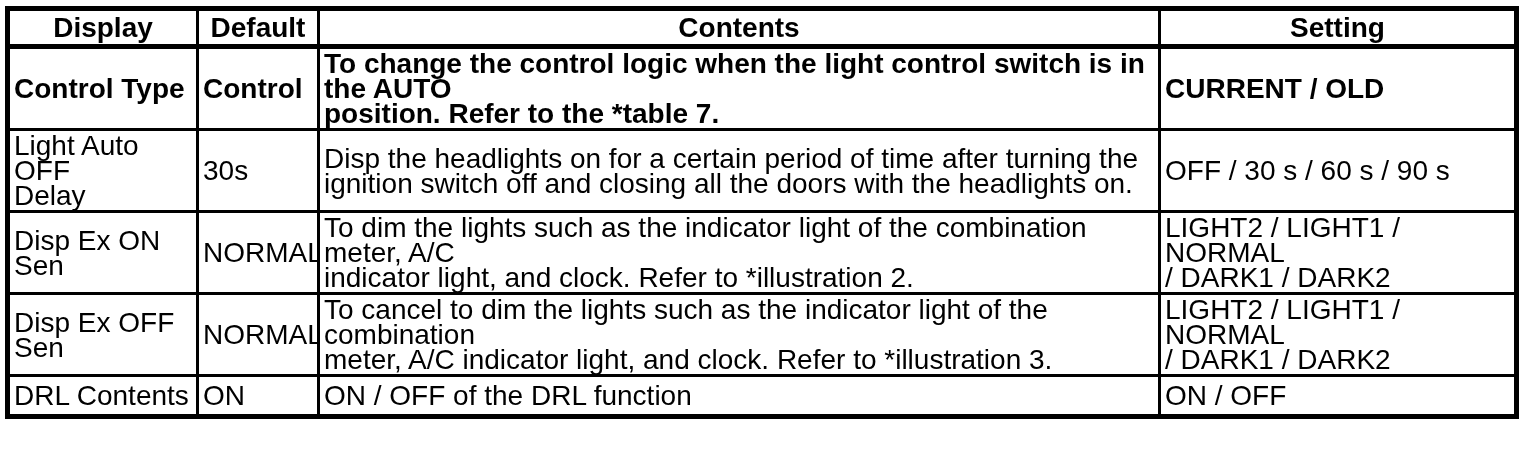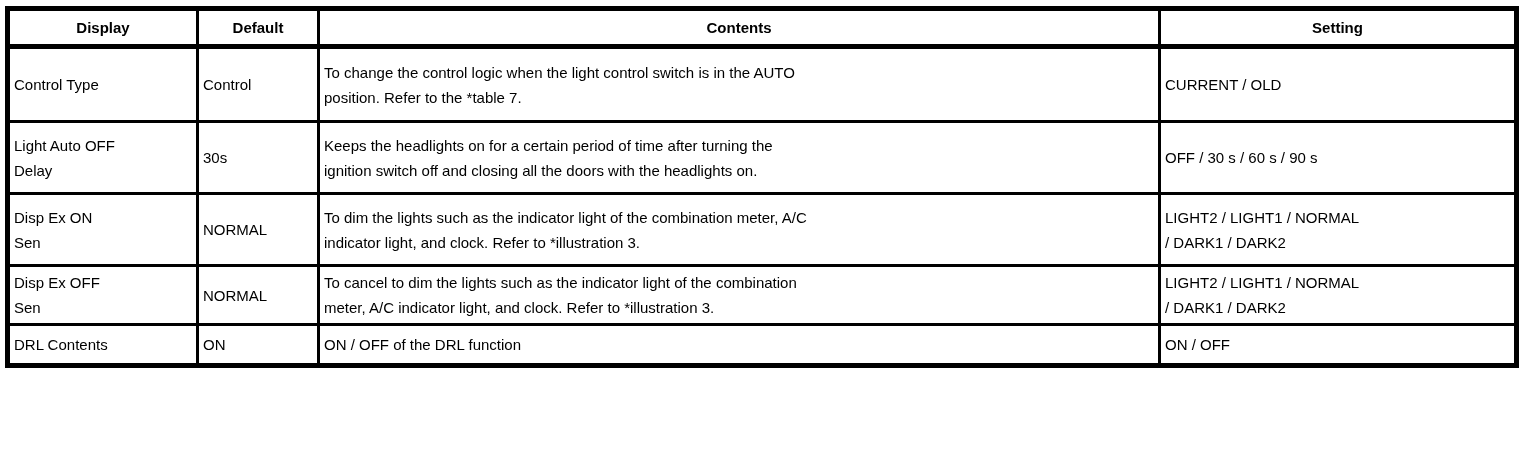--- a/index.html
+++ b/index.html
@@ -25,21 +25,21 @@
     width: 1509px;
     border-collapse: collapse;
     table-layout: fixed;
     background: #ffffff;
     border: 5px solid #000000;
   }
   table.spec-table th,
   table.spec-table td {
     border: 3px solid #000000;
     color: #000000;
-    font-size: 15px;
+    font-size: 28px;
     line-height: 25px;
     padding: 2px 5px 2px 4px;
     vertical-align: middle;
     overflow: hidden;
     white-space: pre-line;
   }
   table.spec-table th {
     font-weight: bold;
     text-align: center;
     border-bottom-width: 5px;
@@ -47,21 +47,21 @@
   }
   table.spec-table td {
     text-align: left;
   }
   col.c-display  { width: 190px; }
   col.c-default  { width: 121px; }
   col.c-contents { width: 841px; }
   col.c-setting  { width: 357px; }
   tr.hdr  { height: 37px; }
   tr.r0   { height: 77px; }
-  tr.r1   { height: 75px; }
+  tr.r1   { height: 75px; font-weight: bold; }
   tr.r2   { height: 72px; }
   tr.r3   { height: 72px; }
   tr.r4   { height: 59px; }
   tr.r5   { height: 41px; }
 </style>
 </head>
 <body>
 
 <div class="page">
   <table class="spec-table">
@@ -84,30 +84,30 @@
         <td>Control Type</td>
         <td>Control</td>
         <td>To change the control logic when the light control switch is in the AUTO
 position. Refer to the *table 7.</td>
         <td>CURRENT / OLD</td>
       </tr>
       <tr class="r2">
         <td>Light Auto OFF
 Delay</td>
         <td>30s</td>
-        <td>Keeps the headlights on for a certain period of time after turning the
+        <td>Disp the headlights on for a certain period of time after turning the
 ignition switch off and closing all the doors with the headlights on.</td>
         <td>OFF / 30 s / 60 s / 90 s</td>
       </tr>
       <tr class="r3">
         <td>Disp Ex ON
 Sen</td>
         <td>NORMAL</td>
         <td>To dim the lights such as the indicator light of the combination meter, A/C
-indicator light, and clock. Refer to *illustration 3.</td>
+indicator light, and clock. Refer to *illustration 2.</td>
         <td>LIGHT2 / LIGHT1 / NORMAL
 / DARK1 / DARK2</td>
       </tr>
       <tr class="r4">
         <td>Disp Ex OFF
 Sen</td>
         <td>NORMAL</td>
         <td>To cancel to dim the lights such as the indicator light of the combination
 meter, A/C indicator light, and clock. Refer to *illustration 3.</td>
         <td>LIGHT2 / LIGHT1 / NORMAL

